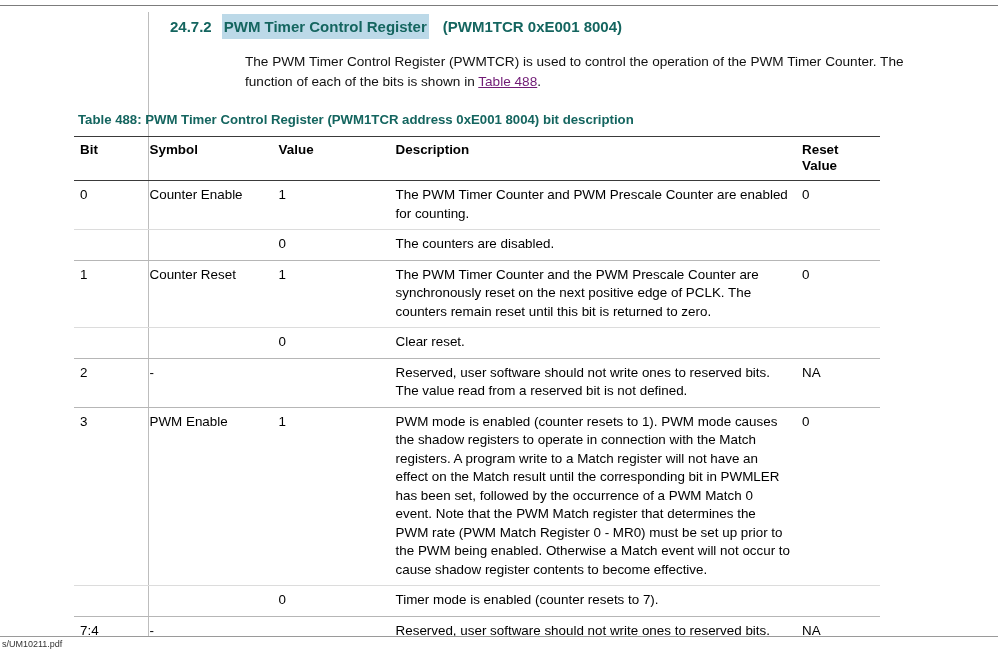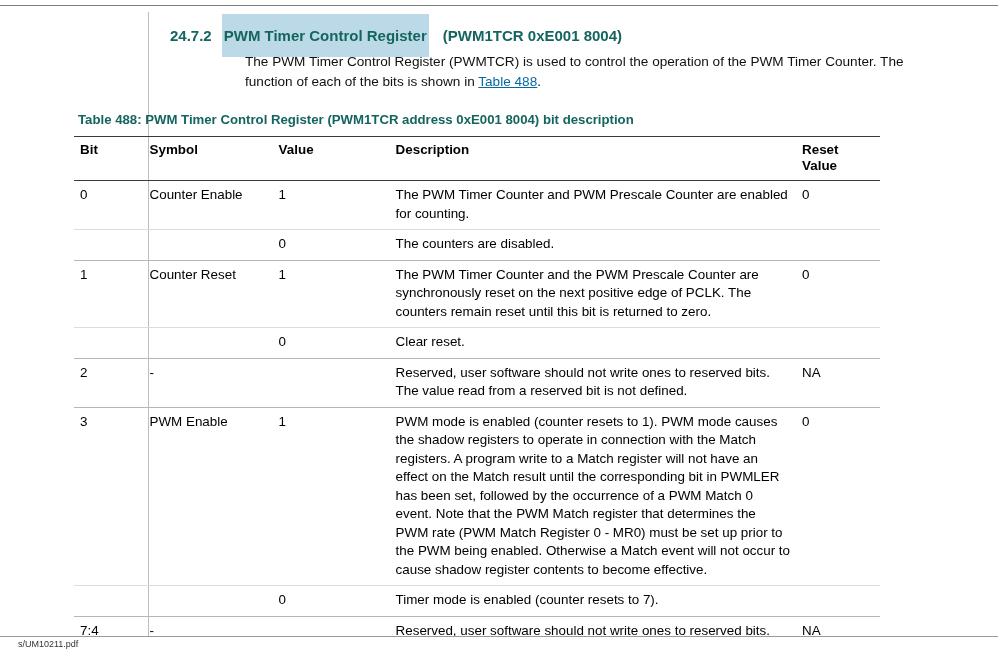--- a/index.html
+++ b/index.html
@@ -52,37 +52,37 @@
     font-weight: bold;
     color: #14655f;
     white-space: nowrap;
   }
   .section-num {
     color: #14655f;
     margin-right: 10px;
   }
   .section-title-hl {
     background: #bcd9e8;
-    padding: 13px 2px;
+    padding: 4px 2px;
   }
   .section-title-rest {
     margin-left: 14px;
     color: #14655f;
   }
   .intro {
     position: absolute;
     top: 46px;
     left: 245px;
     width: 700px;
     font-size: 13.6px;
     line-height: 20px;
     color: #111;
   }
   .link {
-    color: #0369a1;
+    color: #701a75;
     text-decoration: underline;
   }
   .table-caption {
     position: absolute;
     top: 106px;
     left: 78px;
     font-size: 13.2px;
     font-weight: bold;
     color: #14655f;
   }
@@ -127,21 +127,21 @@
   .statusbar {
     position: absolute;
     bottom: 0;
     left: 0;
     width: 998px;
     height: 14px;
     background: #ffffff;
     border-top: 1px solid #9a9a9a;
     font-size: 9px;
     color: #333;
-    padding-left: 18px;
+    padding-left: 2px;
     line-height: 14px;
     box-sizing: border-box;
     white-space: nowrap;
     overflow: hidden;
   }
 </style>
 </head>
 <body>
 
 <div class="topbar"></div>

